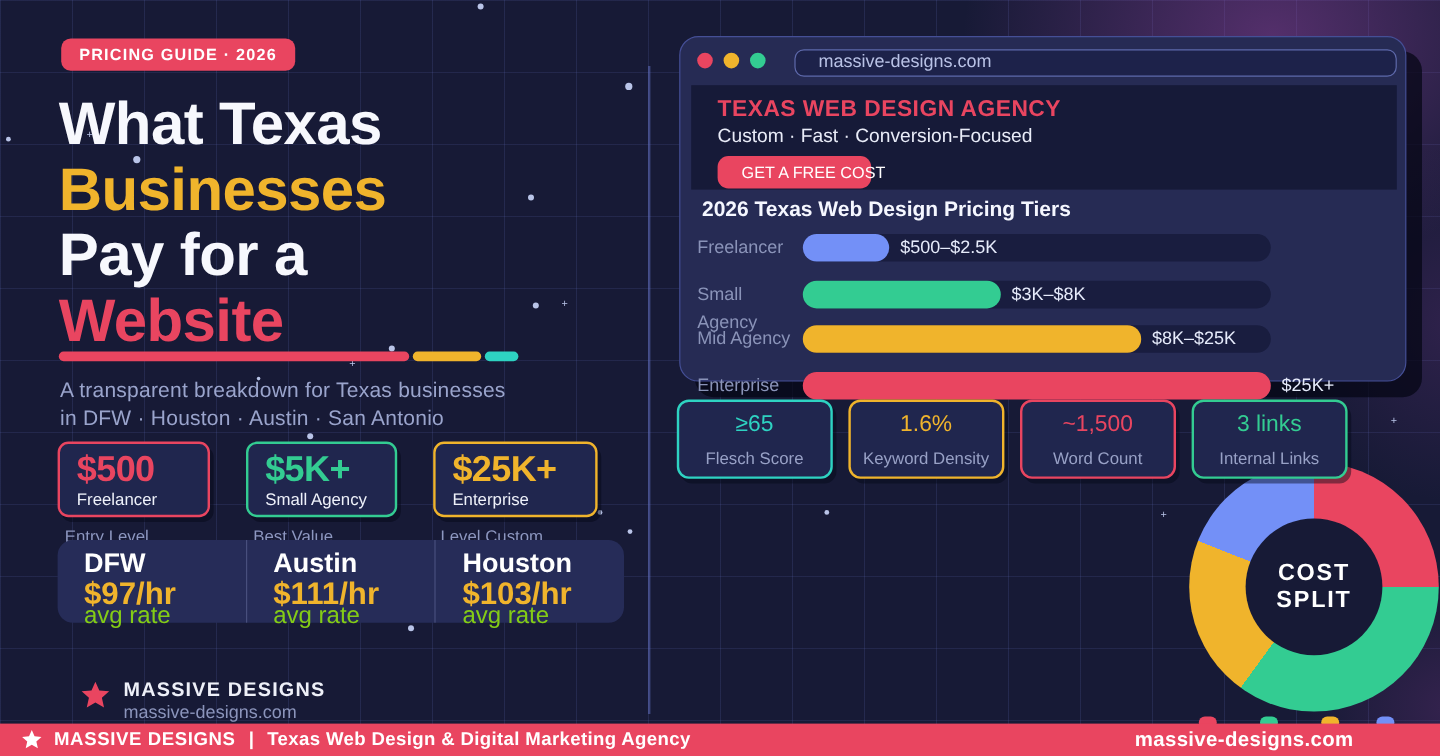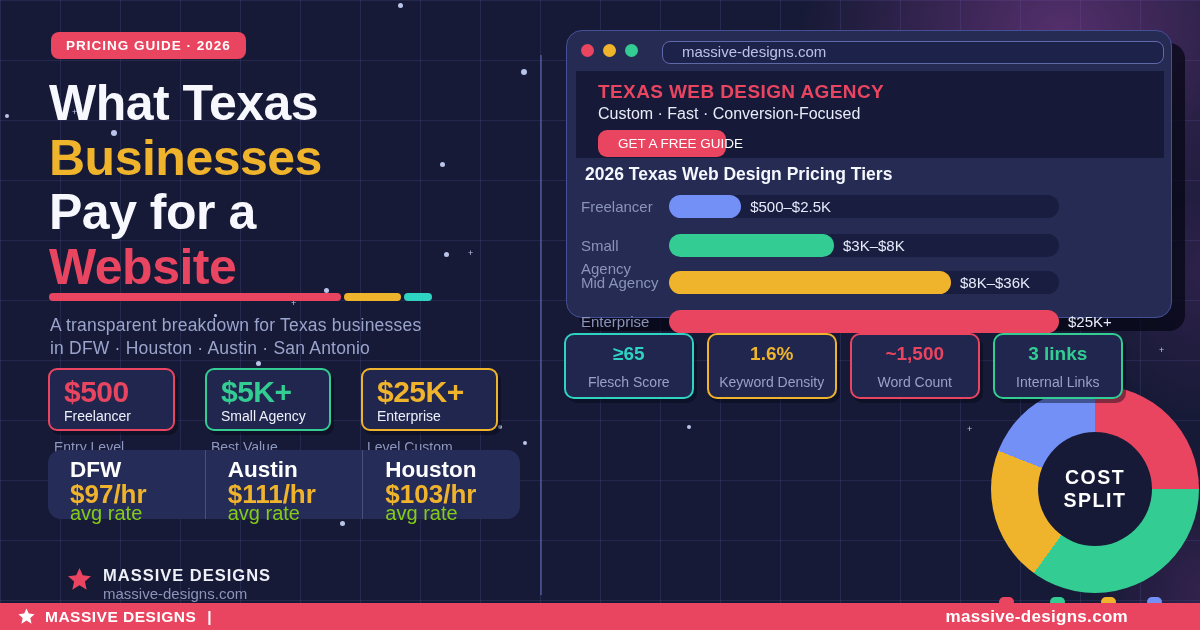--- a/index.html
+++ b/index.html
@@ -98,21 +98,21 @@
   .bar { position:absolute; left:0; top:0; height:23px; border-radius:12px; }
   .bar-value { position:absolute; top:0; line-height:23px; font-size:15px; color:#e6ebfb; white-space:nowrap; }
   .crow.y1 { top:164px; } .crow.y2 { top:202.5px; } .crow.y3 { top:240px; } .crow.y4 { top:278.5px; }
 
   
   .stats { position:absolute; left:564px; top:333px; display:flex; gap:13.5px; z-index:4; }
   .stat { width:129.5px; height:66px; border-radius:10px; background:#20264e;
     box-shadow:3px 4px 0 rgba(5,8,24,.45); text-align:center; padding-top:8px; }
   .stat.b-teal   { border:2.5px solid #2ed3c2; } .stat.b-yellow { border:2.5px solid #f0b42c; }
   .stat.b-red    { border:2.5px solid #e94560; } .stat.b-green  { border:2.5px solid #33cc92; }
-  .stat-val { font-size:19px; font-weight:700; line-height:22px;text-align:center; }
+  .stat-val { font-size:19px; font-weight:400; line-height:22px;text-align:center; }
   .stat.b-teal .stat-val { color:#2ed3c2; } .stat.b-yellow .stat-val { color:#f0b42c; }
   .stat.b-red .stat-val { color:#e94560; } .stat.b-green .stat-val { color:#33cc92; }
   .stat-label { font-size:14px; color:#98a1c6; margin-top:9px; }
 
   
   .donut { position:absolute; left:991px; top:385px; width:208px; height:208px;
     border-radius:50%; z-index:2; }
   .donut-hole { position:absolute; left:47px; top:47px; width:114px; height:114px;
     border-radius:50%; background:#171a36; display:flex; flex-direction:column;
     align-items:center; justify-content:center; }
@@ -250,21 +250,21 @@
     <div class="win-dots">
       <span class="win-dot wd-red"></span>
       <span class="win-dot wd-yellow"></span>
       <span class="win-dot wd-green"></span>
     </div>
     <div class="urlbar">massive-designs.com</div>
 
     <div class="hero">
       <div class="hero-title">TEXAS WEB DESIGN AGENCY</div>
       <div class="hero-tag">Custom · Fast · Conversion-Focused</div>
-      <button class="cta">GET A FREE GUIDE</button>
+      <button class="cta">GET A FREE COST</button>
     </div>
 
     <div class="chart-title">2026 Texas Web Design Pricing Tiers</div>
 
     <div class="crow y1">
       <span class="crow-label">Freelancer</span>
       <div class="track">
         <div class="bar" style="width: 18.5%; background: rgb(115, 144, 247);"></div>
         <span class="bar-value" style="left: calc(18.5% + 9px);">$500–$2.5K</span>
       </div>
@@ -273,21 +273,21 @@
       <span class="crow-label">Small Agency</span>
       <div class="track">
         <div class="bar" style="width: 42.3%; background: rgb(51, 204, 146);"></div>
         <span class="bar-value" style="left: calc(42.3% + 9px);">$3K–$8K</span>
       </div>
     </div>
     <div class="crow y3">
       <span class="crow-label">Mid Agency</span>
       <div class="track">
         <div class="bar" style="width: 72.3%; background: rgb(240, 180, 44);"></div>
-        <span class="bar-value" style="left: calc(72.3% + 9px);">$8K–$36K</span>
+        <span class="bar-value" style="left: calc(72.3% + 9px);">$8K–$25K</span>
       </div>
     </div>
     <div class="crow y4">
       <span class="crow-label">Enterprise</span>
       <div class="track">
         <div class="bar" style="width: 100%; background: rgb(233, 69, 96);"></div>
         <span class="bar-value" style="left: calc(100% + 9px);">$25K+</span>
       </div>
     </div>
   </div>
@@ -310,15 +310,16 @@
       <div class="stat-label">Internal Links</div>
     </div>
   </div>
 
   <div class="footer">
     <svg viewBox="0 0 24 24">
       <path fill="#ffffff" d="M12 1.8 L14.9 8.3 L22.2 9 L16.8 13.8 L18.4 21 L12 17.2 L5.6 21 L7.2 13.8 L1.8 9 L9.1 8.3 Z"></path>
     </svg>
     <span class="f-brand">MASSIVE DESIGNS</span>
     <span class="f-sep">|</span>
+    <span class="f-tag">Texas Web Design &amp; Digital Marketing Agency</span>
     <span class="f-domain">massive-designs.com</span>
   </div>
 </div>
 
 </body></html>

